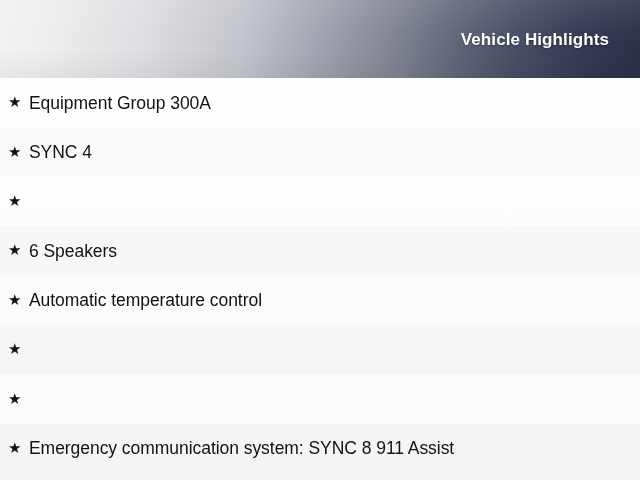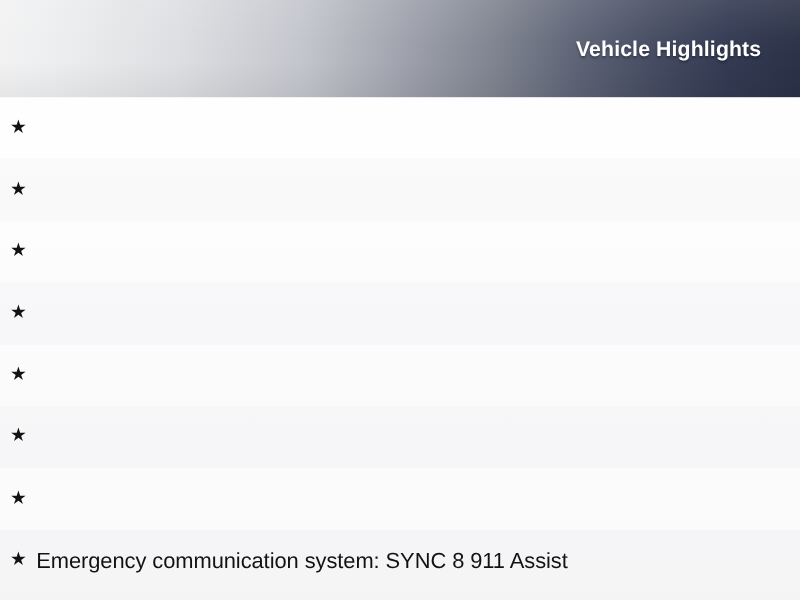--- a/index.html
+++ b/index.html
@@ -135,32 +135,36 @@
   <div class="header">
     <div class="header-sheen"></div>
     <div class="header-title">Vehicle Highlights</div>
   </div>
 
   <div class="body-area"></div>
 
   <ul class="highlight-list" id="highlight-list">
     <li class="highlight-item">
       <span class="star-icon">★</span>
+      <span class="item-label">Equipment Group 300A</span>
+    </li>
+    <li class="highlight-item">
+      <span class="star-icon">★</span>
+      <span class="item-label">SYNC 4</span>
     </li>
     <li class="highlight-item">
       <span class="star-icon">★</span>
     </li>
     <li class="highlight-item">
       <span class="star-icon">★</span>
+      <span class="item-label">6 Speakers</span>
     </li>
     <li class="highlight-item">
       <span class="star-icon">★</span>
-    </li>
-    <li class="highlight-item">
-      <span class="star-icon">★</span>
+      <span class="item-label">Automatic temperature control</span>
     </li>
     <li class="highlight-item">
       <span class="star-icon">★</span>
     </li>
     <li class="highlight-item">
       <span class="star-icon">★</span>
     </li>
     <li class="highlight-item">
       <span class="star-icon">★</span>
       <span class="item-label">Emergency communication system: SYNC 8 911 Assist</span>

